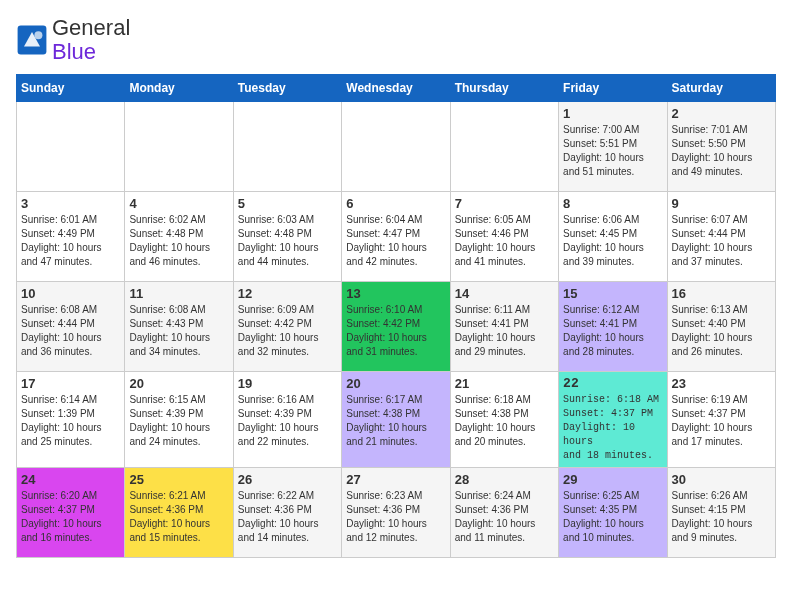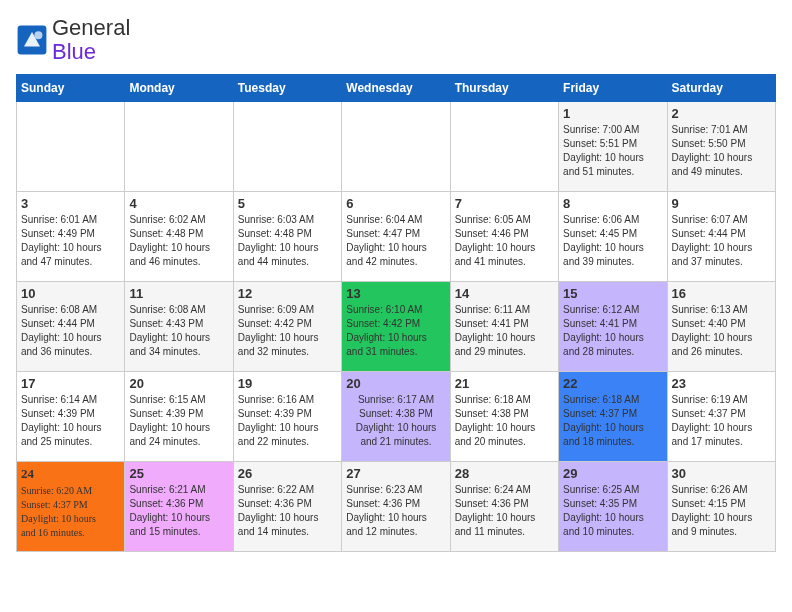--- a/index.html
+++ b/index.html
@@ -245,76 +245,76 @@
           <div class="day-info" style="white-space: pre-line;">Sunrise: 6:13 AM
 Sunset: 4:40 PM
 Daylight: 10 hours
 and 26 minutes.</div>
         </td>
       </tr>
       <tr>
         <td style="background: rgb(255, 255, 255); margin-top: 48px;">
           <div class="day-num">17</div>
           <div class="day-info" style="white-space: pre-line;">Sunrise: 6:14 AM
-Sunset: 4:39 PM
+Sunset: 1:39 PM
 Daylight: 10 hours
 and 25 minutes.</div>
         </td>
         <td style="background: rgb(255, 255, 255);">
           <div class="day-num">20</div>
           <div class="day-info" style="white-space: pre-line;">Sunrise: 6:15 AM
 Sunset: 4:39 PM
 Daylight: 10 hours
 and 24 minutes.</div>
         </td>
         <td style="background: rgb(255, 255, 255);">
           <div class="day-num">19</div>
           <div class="day-info" style="white-space: pre-line;">Sunrise: 6:16 AM
 Sunset: 4:39 PM
 Daylight: 10 hours
 and 22 minutes.</div>
         </td>
         <td style="background: #c4b5fd;">
           <div class="day-num">20</div>
-          <div class="day-info" style="white-space: pre-line; text-align: center;">Sunrise: 6:17 AM
+          <div class="day-info" style="white-space: pre-line;">Sunrise: 6:17 AM
 Sunset: 4:38 PM
 Daylight: 10 hours
 and 21 minutes.</div>
         </td>
         <td style="background: rgb(255, 255, 255);">
           <div class="day-num">21</div>
           <div class="day-info" style="white-space: pre-line;">Sunrise: 6:18 AM
 Sunset: 4:38 PM
 Daylight: 10 hours
 and 20 minutes.</div>
         </td>
-        <td style="background: #3b82f6;">
+        <td style="background: #5eead4; font-family: Liberation Mono, monospace;">
           <div class="day-num">22</div>
           <div class="day-info" style="white-space: pre-line;">Sunrise: 6:18 AM
 Sunset: 4:37 PM
 Daylight: 10 hours
 and 18 minutes.</div>
         </td>
         <td style="background: rgb(255, 255, 255);">
           <div class="day-num">23</div>
           <div class="day-info" style="white-space: pre-line;">Sunrise: 6:19 AM
 Sunset: 4:37 PM
 Daylight: 10 hours
 and 17 minutes.</div>
         </td>
       </tr>
       <tr>
-        <td style="background: #f97316; font-family: Liberation Serif, serif;">
+        <td style="background: #d946ef;">
           <div class="day-num">24</div>
           <div class="day-info" style="white-space: pre-line;">Sunrise: 6:20 AM
 Sunset: 4:37 PM
 Daylight: 10 hours
 and 16 minutes.</div>
         </td>
-        <td style="background: #f0abfc;">
+        <td style="background: #fde047;">
           <div class="day-num">25</div>
           <div class="day-info" style="white-space: pre-line;">Sunrise: 6:21 AM
 Sunset: 4:36 PM
 Daylight: 10 hours
 and 15 minutes.</div>
         </td>
         <td style="background: rgb(245, 245, 245);">
           <div class="day-num">26</div>
           <div class="day-info" style="white-space: pre-line;">Sunrise: 6:22 AM
 Sunset: 4:36 PM

